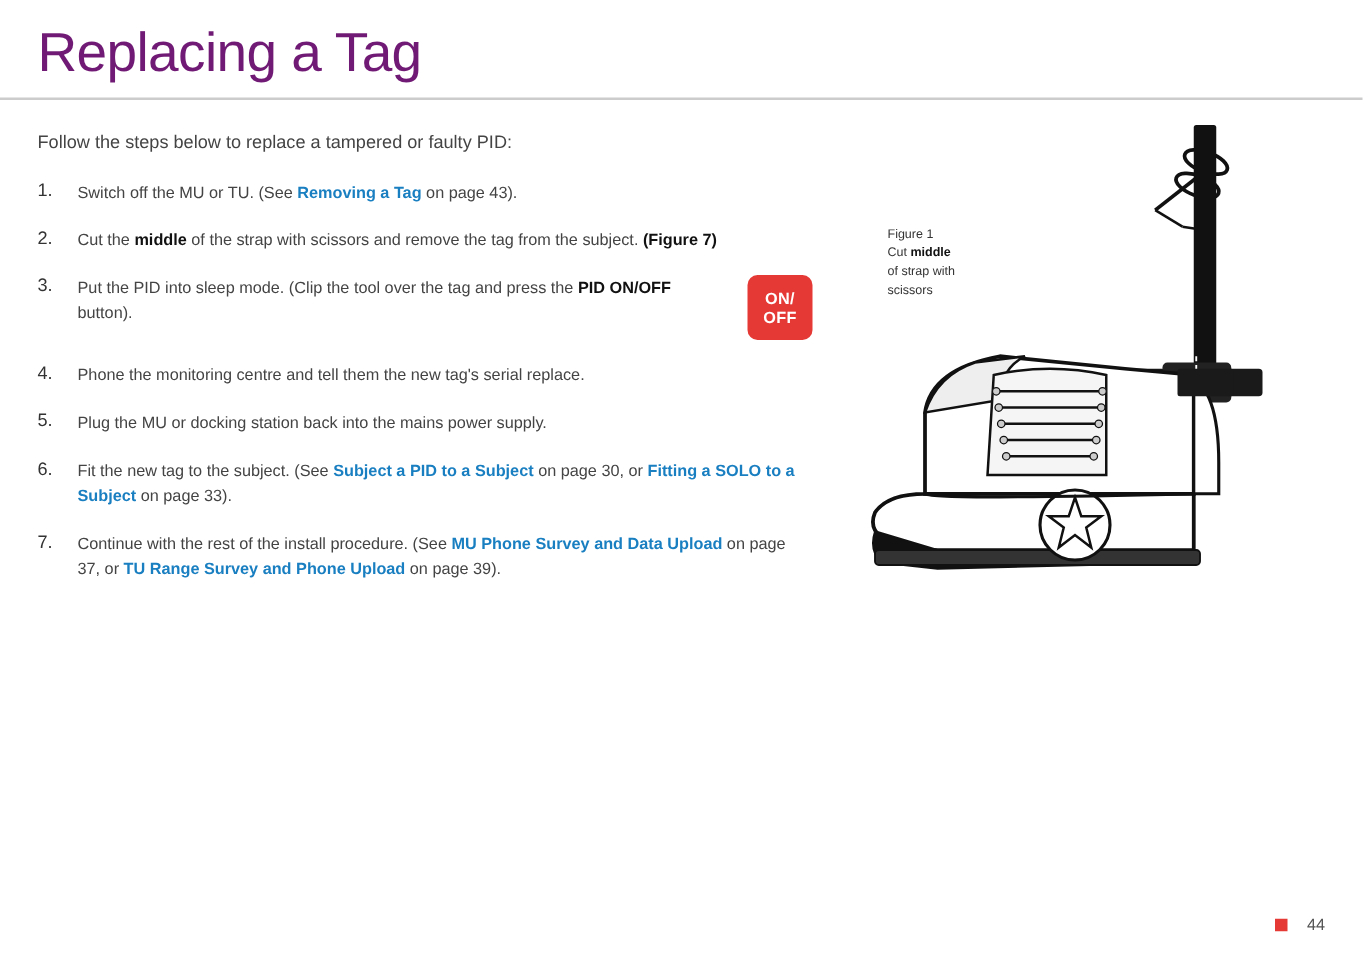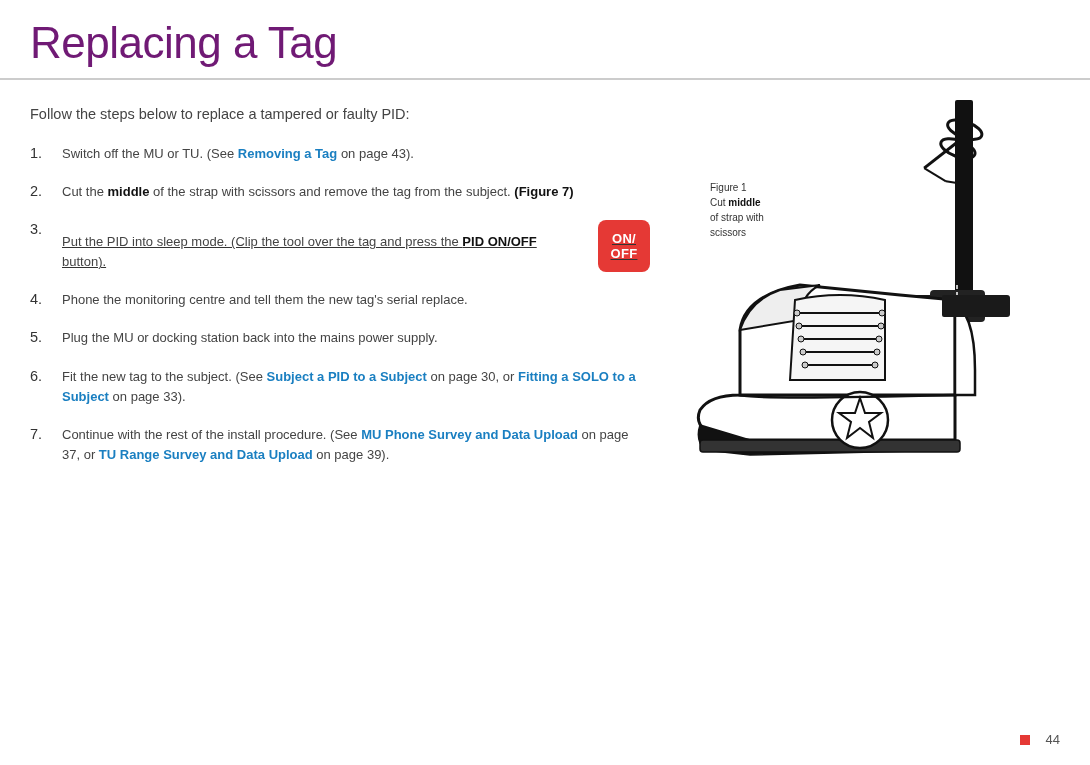--- a/index.html
+++ b/index.html
@@ -85,23 +85,22 @@
     }
 
     .link-blue {
       color: #1a7fc1;
       font-weight: 700;
       text-decoration: none;
     }
 
     .step-row {
       display: flex;
-      align-items: flex-end;
+      align-items: flex-start;
       gap: 20px;
-      text-decoration: underline;
     }
 
     
     .on-off-btn {
       background: #e53935;
       color: #fff;
       border-radius: 8px;
       font-size: 13px;
       font-weight: 700;
       text-align: center;
@@ -232,21 +231,21 @@
         <li class="step-item">
           <span class="step-number">6.</span>
           <span class="step-content">
             Fit the new tag to the subject. (See <a class="link-blue" href="#">Subject a PID to a Subject</a> on page 30, or <a class="link-blue" href="#">Fitting a SOLO to a Subject</a> on page 33).
           </span>
         </li>
 
         <li class="step-item">
           <span class="step-number">7.</span>
           <span class="step-content">
-            Continue with the rest of the install procedure. (See <a class="link-blue" href="#">MU Phone Survey and Data Upload</a> on page 37, or <a class="link-blue" href="#">TU Range Survey and Data Upload</a> on page 39).
+            Continue with the rest of the install procedure. (See <a class="link-blue" href="#">MU Phone Survey and Data Upload</a> on page 37, or <a class="link-blue" href="#">TU Range Survey and Phone Upload</a> on page 39).
           </span>
         </li>
 
       </ol>
     </div>
 
     <div class="right-col">
       <div class="figure-container">
 
         <div class="figure-label">

